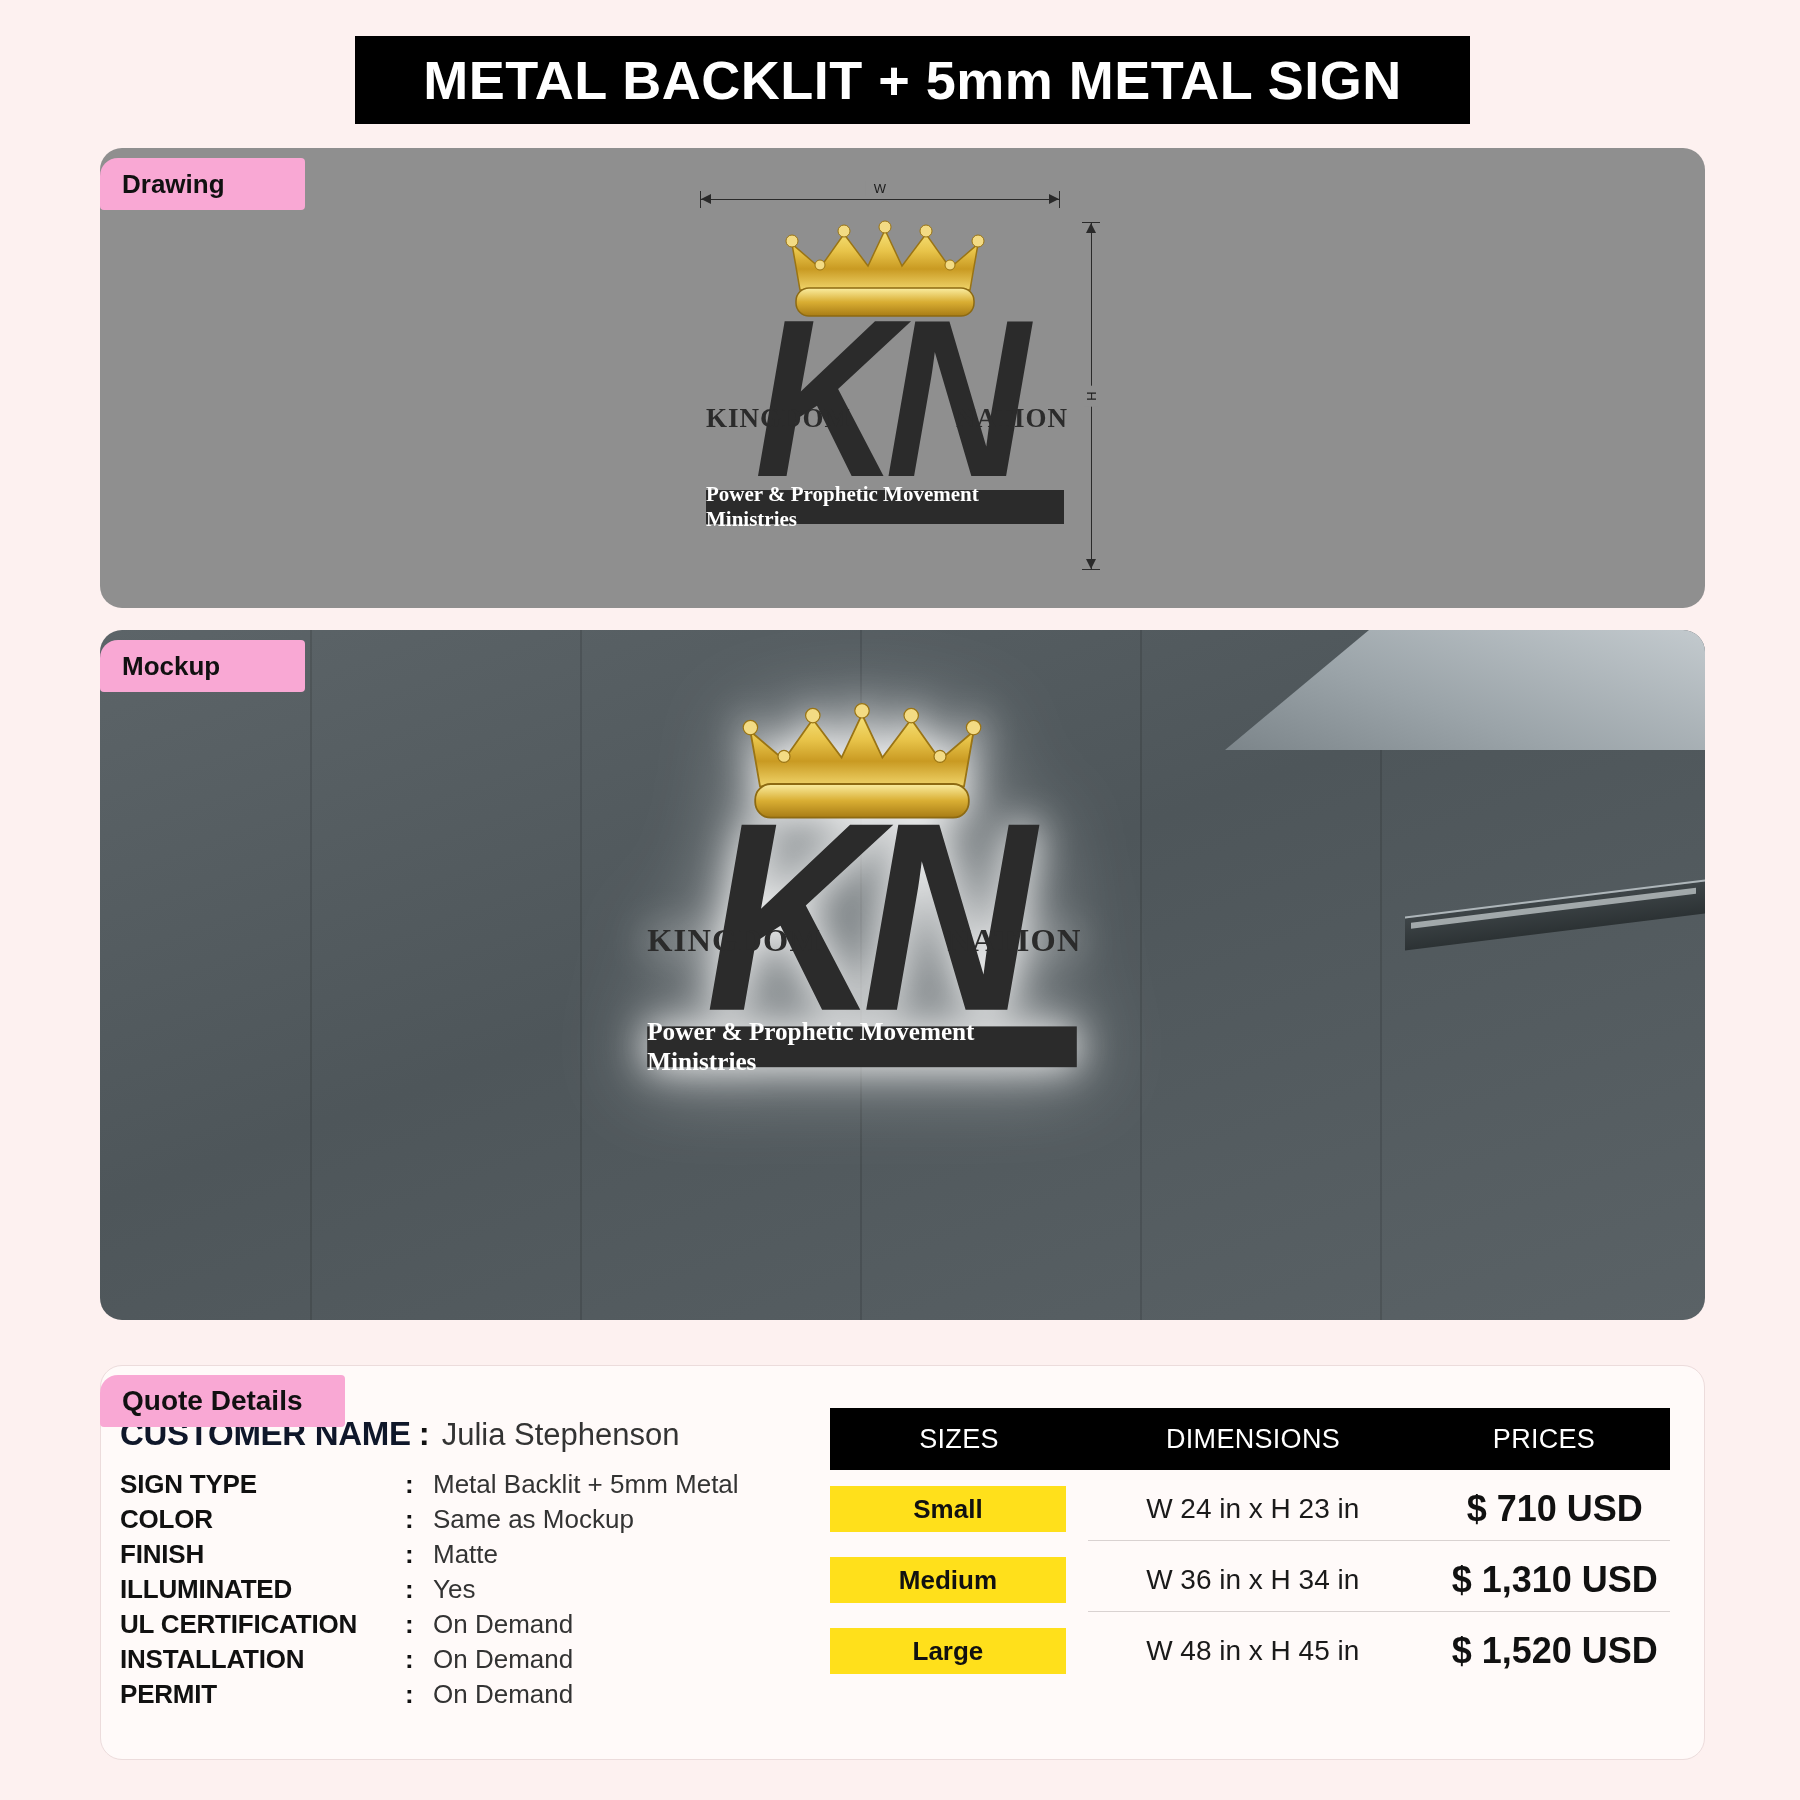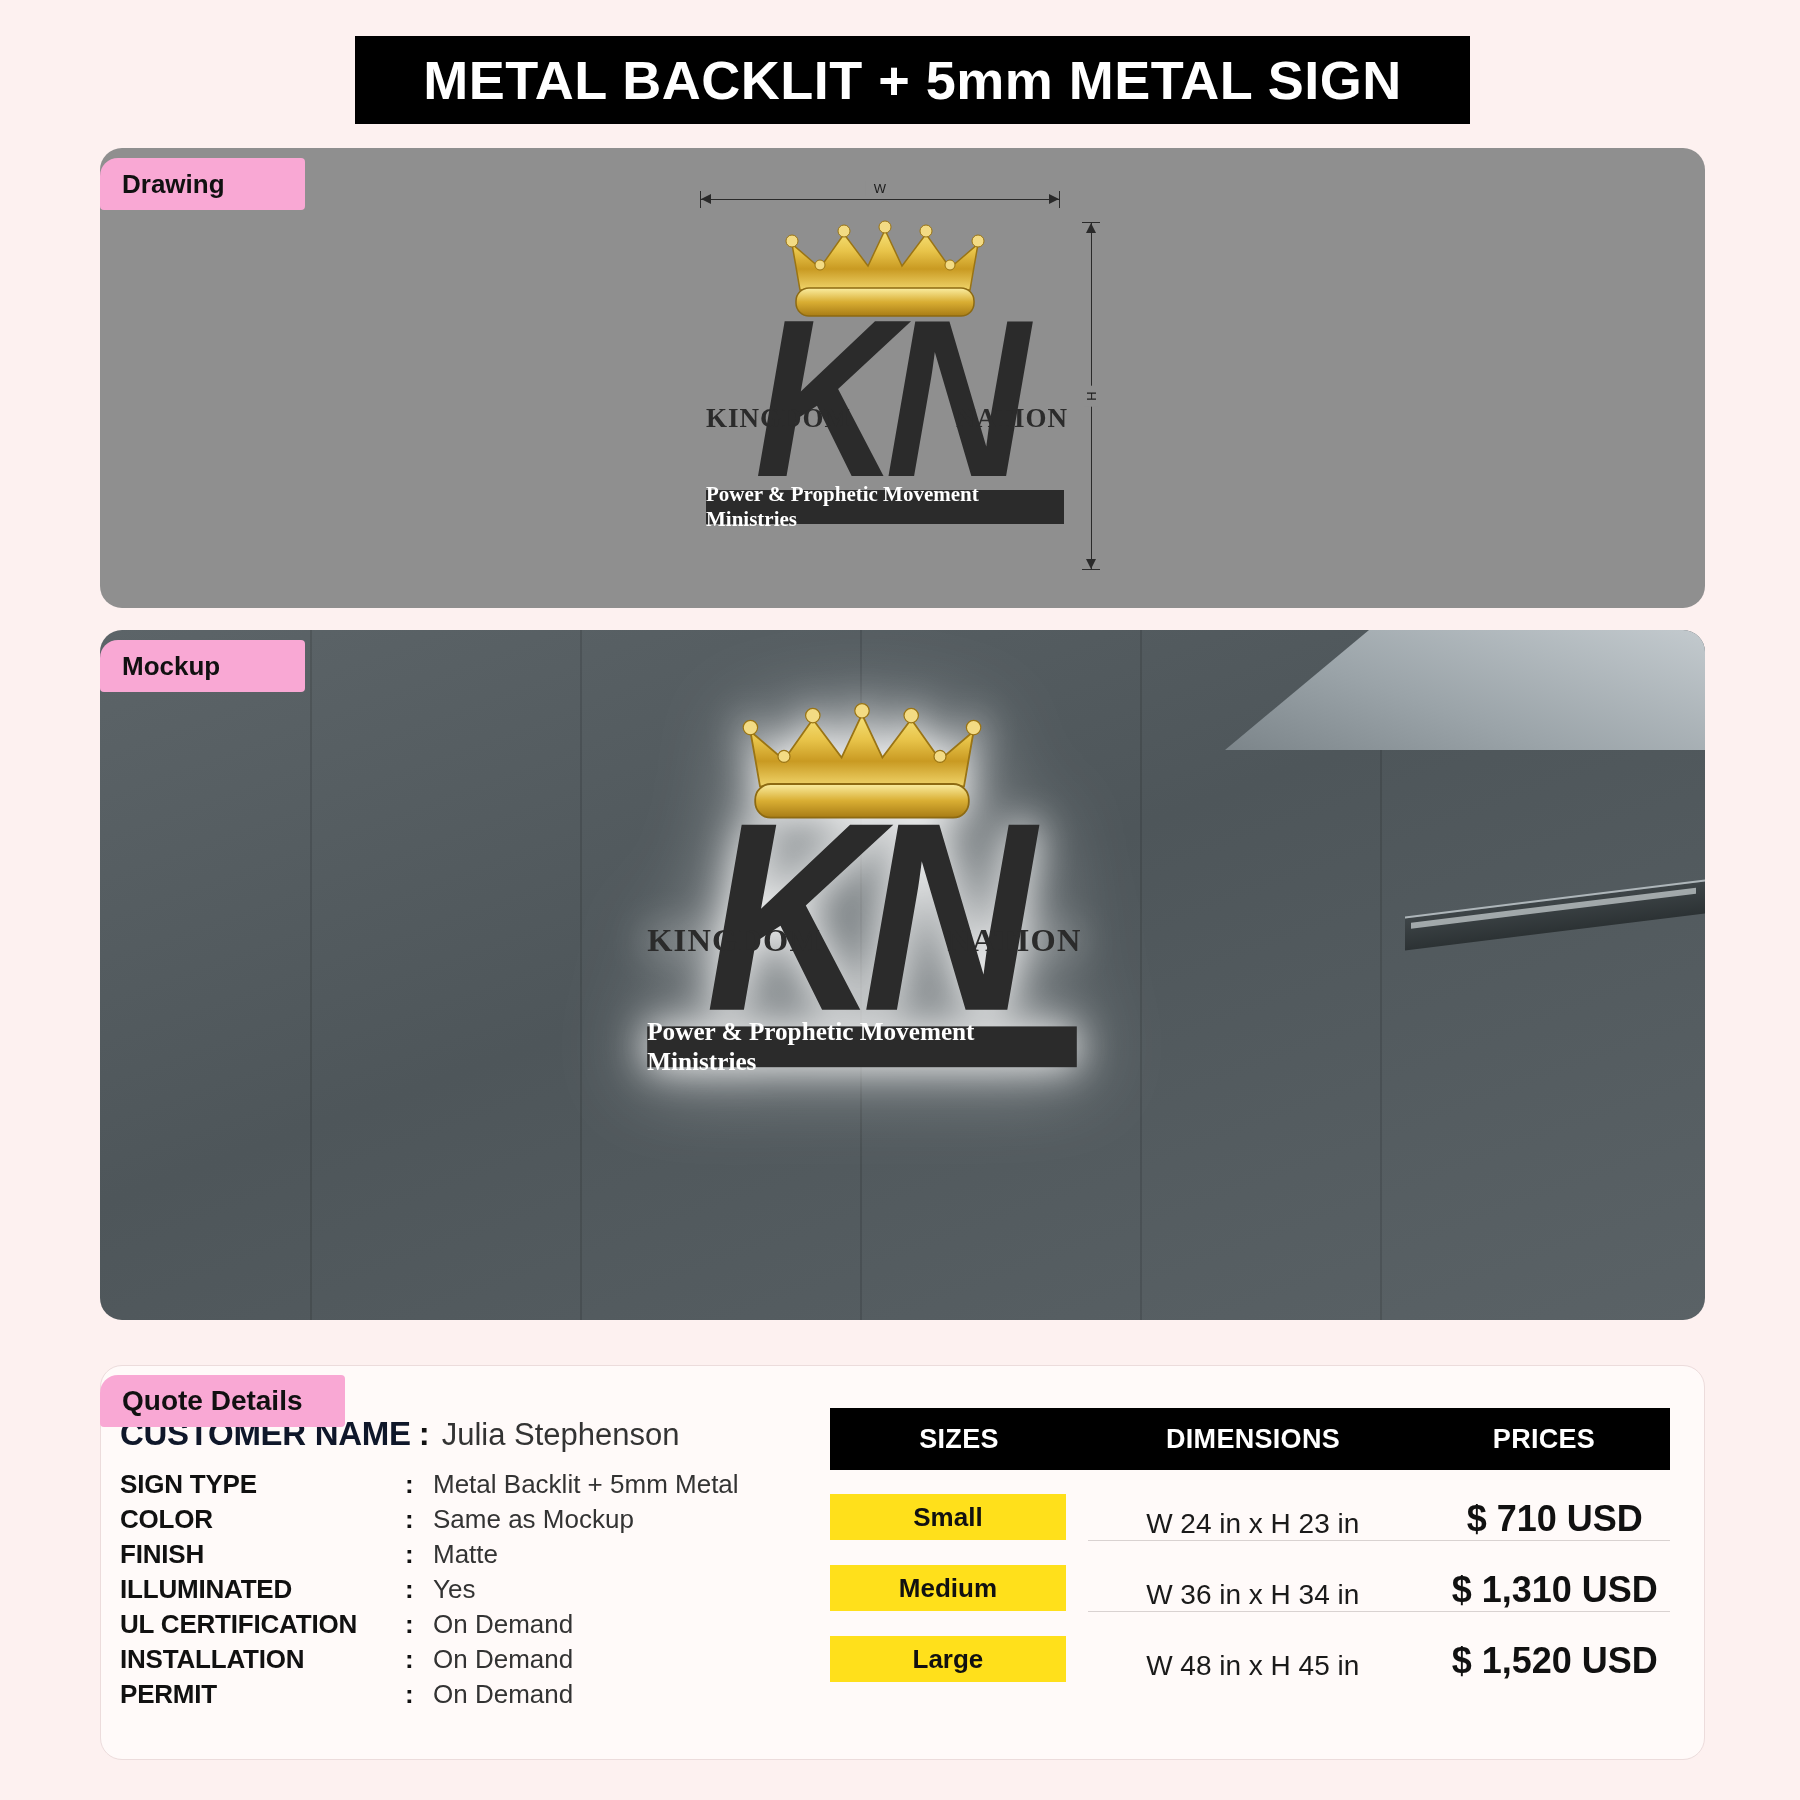--- a/index.html
+++ b/index.html
@@ -200,26 +200,26 @@
   .spec-row { display: flex; align-items: flex-start; margin-bottom: 4px; }
   .spec-label { width: 285px; font-size: 26px; font-weight: 700; color: #111; letter-spacing: -0.2px; }
   .spec-colon { width: 28px; font-size: 26px; font-weight: 700; color: #111; }
   .spec-value { font-size: 26px; color: #333; }
 
   .table-wrap { position: absolute; left: 830px; top: 1408px; width: 840px; }
   .thead {
     display: flex; background: #000; color: #fff; height: 62px;
     align-items: center;
   }
-  .th { font-size: 27px; font-weight: 700; text-align: center; letter-spacing: 0.3px; }
+  .th { font-size: 27px; font-weight: 400; text-align: center; letter-spacing: 0.3px; }
   .th-size { width: 258px; }
   .th-dim  { width: 330px; }
   .th-price{ width: 252px; }
 
-  .trow { display: flex; align-items: flex-end; height: 62px; margin-top: 8px; gap: 36px; }
+  .trow { display: flex; align-items: center; height: 62px; margin-top: 8px; gap: 36px; }
   .td-size {
     width: 258px; height: 46px; background: #ffe01b;
     display: flex; align-items: center; justify-content: center;
     font-size: 26px; font-weight: 700; color: #111;
   }
   .td-dim {
     width: 330px; text-align: center; font-size: 28px; color: #1a1a1a;
   }
   .td-price {
     width: 252px; text-align: center; font-size: 36px; font-weight: 700; color: #111;

